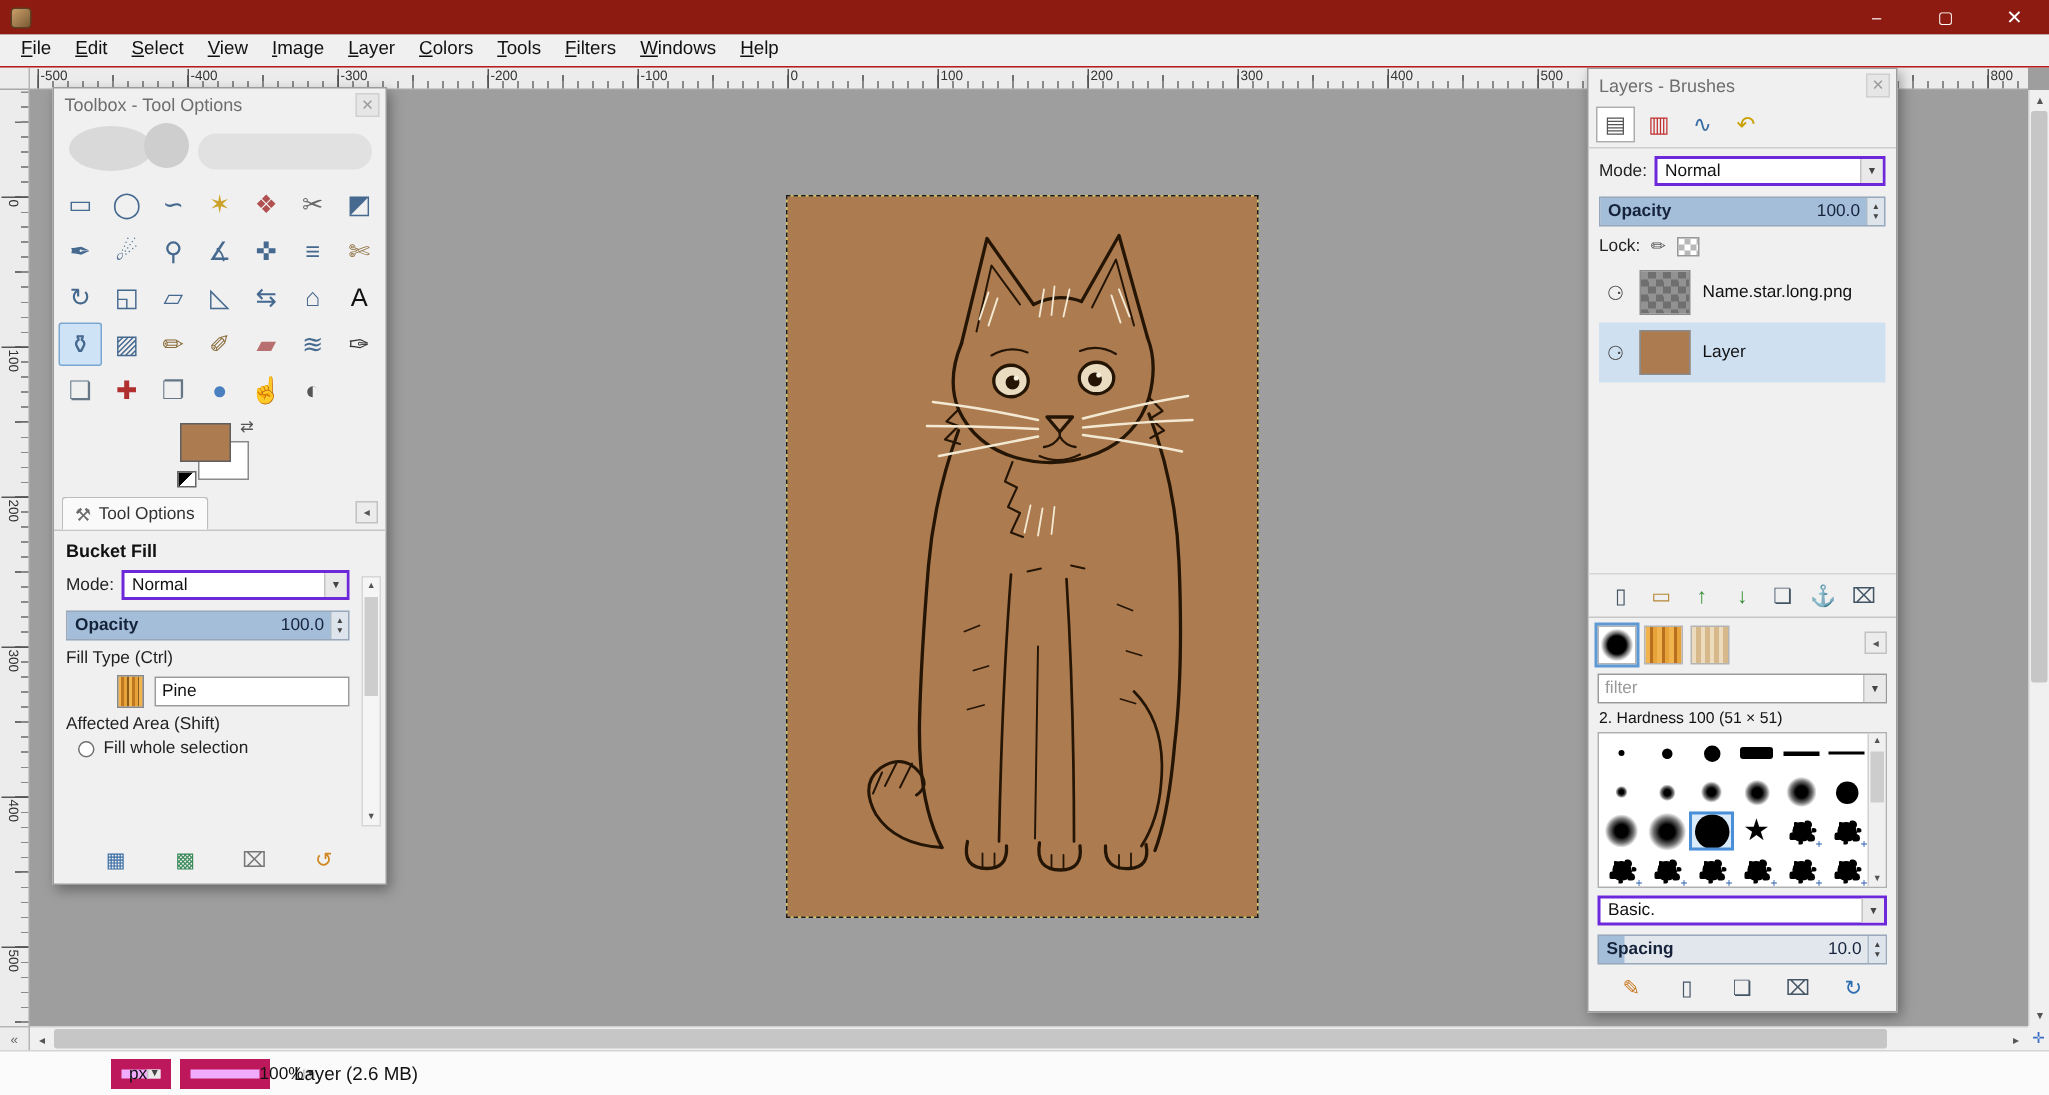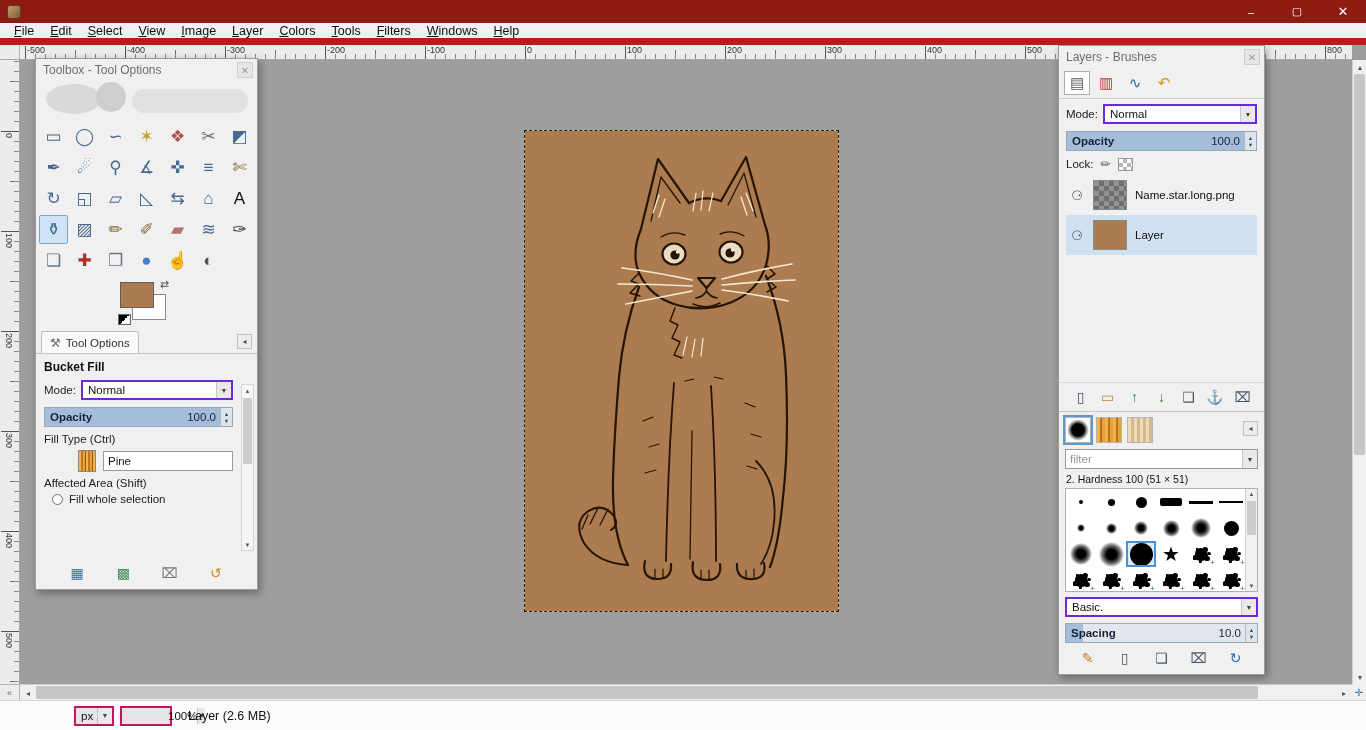--- a/index.html
+++ b/index.html
@@ -7,21 +7,21 @@
 
   
   .titlebar { position:absolute; top:0; left:0; right:0; height:23px; background:#8e1b11; color:#fff; display:flex; align-items:center; font-size:12px; z-index:50; }
   .app-icon { width:14px; height:14px; margin:0 7px; background:linear-gradient(135deg,#caa06a,#7a5a35); border-radius:3px; border:1px solid #5a3f22; }
   .title-text { white-space:nowrap; overflow:hidden; }
   .tb-spacer { flex:1; }
   .win-btn { width:46px; height:23px; display:flex; align-items:center; justify-content:center; font-size:11px; color:#fff; }
   .win-btn.close-button-style { font-size:13px; }
 
   
-  .menubar { position:absolute; top:23px; left:0; right:0; height:22px; background:#f0f0f0; display:flex; align-items:center; padding-left:6px; border-bottom:7px solid #b91c1c; z-index:50; }
+  .menubar { position:absolute; top:23px; left:0; right:0; height:22px; background:#f0f0f0; display:flex; align-items:flex-start; padding-left:6px; border-bottom:1px solid #b91c1c; z-index:50; }
   .menu-item { display:inline-block; padding:2px 8px; font-size:12.5px; color:#111; }
   .menu-item::first-letter { text-decoration:underline; }
 
   
   .main { position:absolute; top:45px; left:0; right:0; bottom:30px; background:#9e9e9e; }
   .ruler-corner { position:absolute; left:0; top:0; width:20px; height:15px; background:#ececec; border-right:1px solid #b5b5b5; border-bottom:1px solid #a8a8a8; z-index:5; }
   .hruler { position:absolute; left:20px; right:14px; top:0; height:15px; background:#ececec; border-bottom:1px solid #a8a8a8; z-index:4; overflow:hidden;
     background-image:
       repeating-linear-gradient(90deg,#8a8a8a 0 1px,transparent 1px 10px),
       repeating-linear-gradient(90deg,#6f6f6f 0 1px,transparent 1px 50px);
@@ -152,21 +152,21 @@
   .brush-scroll { position:absolute; right:0; top:0; bottom:0; width:12px; background:#f0f0f0; border-left:1px solid #d2d2d2; }
   .brush-scroll .sa { position:absolute; left:0; right:0; height:10px; display:flex; align-items:center; justify-content:center; font-size:6px; color:#555; }
   .brush-scroll .sa.up{top:0;} .brush-scroll .sa.down{bottom:0;}
   .brush-scroll .bthumb { position:absolute; left:1px; right:1px; top:12px; height:34px; background:#cdcdcd; }
   .group-row { margin:5px 6px 0; display:flex; }
   .spacing-margin { margin:6px 6px 0; }
   .bp-btnbar { padding:4px 10px 5px; }
 
   
   .statusbar { position:absolute; left:0; right:0; bottom:0; height:30px; background:#fbfbfb; border-top:1px solid #d4d4d4; display:flex; align-items:center; gap:6px; padding-left:74px; font-size:12.5px; color:#111; z-index:50; }
-  .status-select { height:20px; border:2px solid #be185d; background:#e5e5e5; display:flex; align-items:center; padding-left:5px; font-size:11.5px; }
+  .status-select { height:20px; border:7px solid #be185d; background:#f0abfc; display:flex; align-items:center; padding-left:5px; font-size:11.5px; }
   .unit-w { width:40px; } .zoom-w { width:52px;padding-left:46px; }
   .status-text { margin-left:10px; }
 </style>
 </head>
 <body>
 
 <div class="titlebar">
   <div class="app-icon"></div>
   <div class="tb-spacer"></div>
   <div id="winbtns" style="display:flex">

